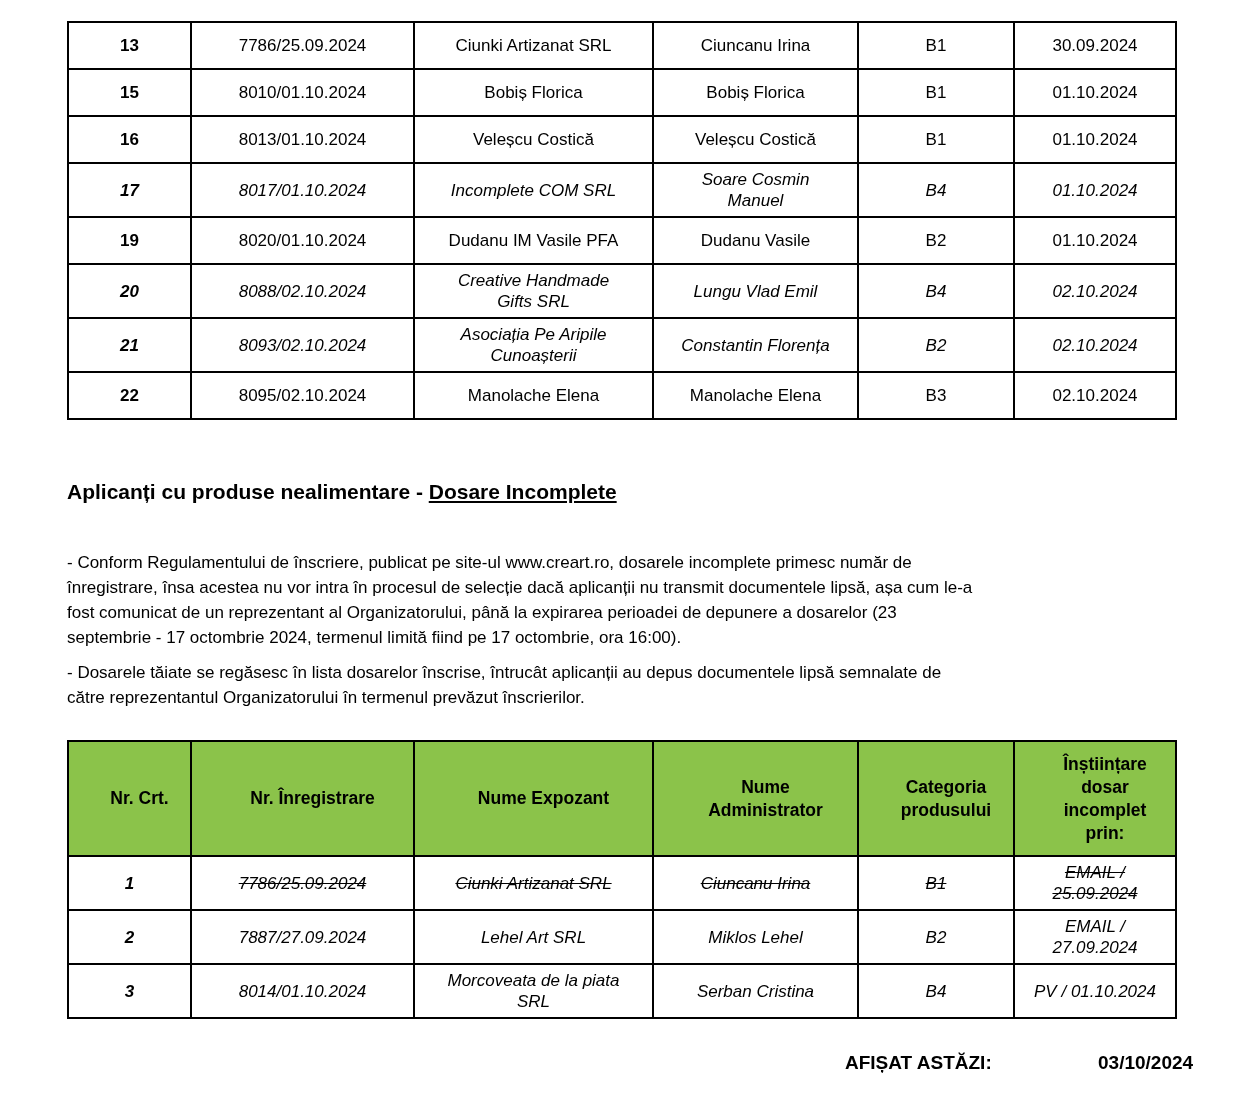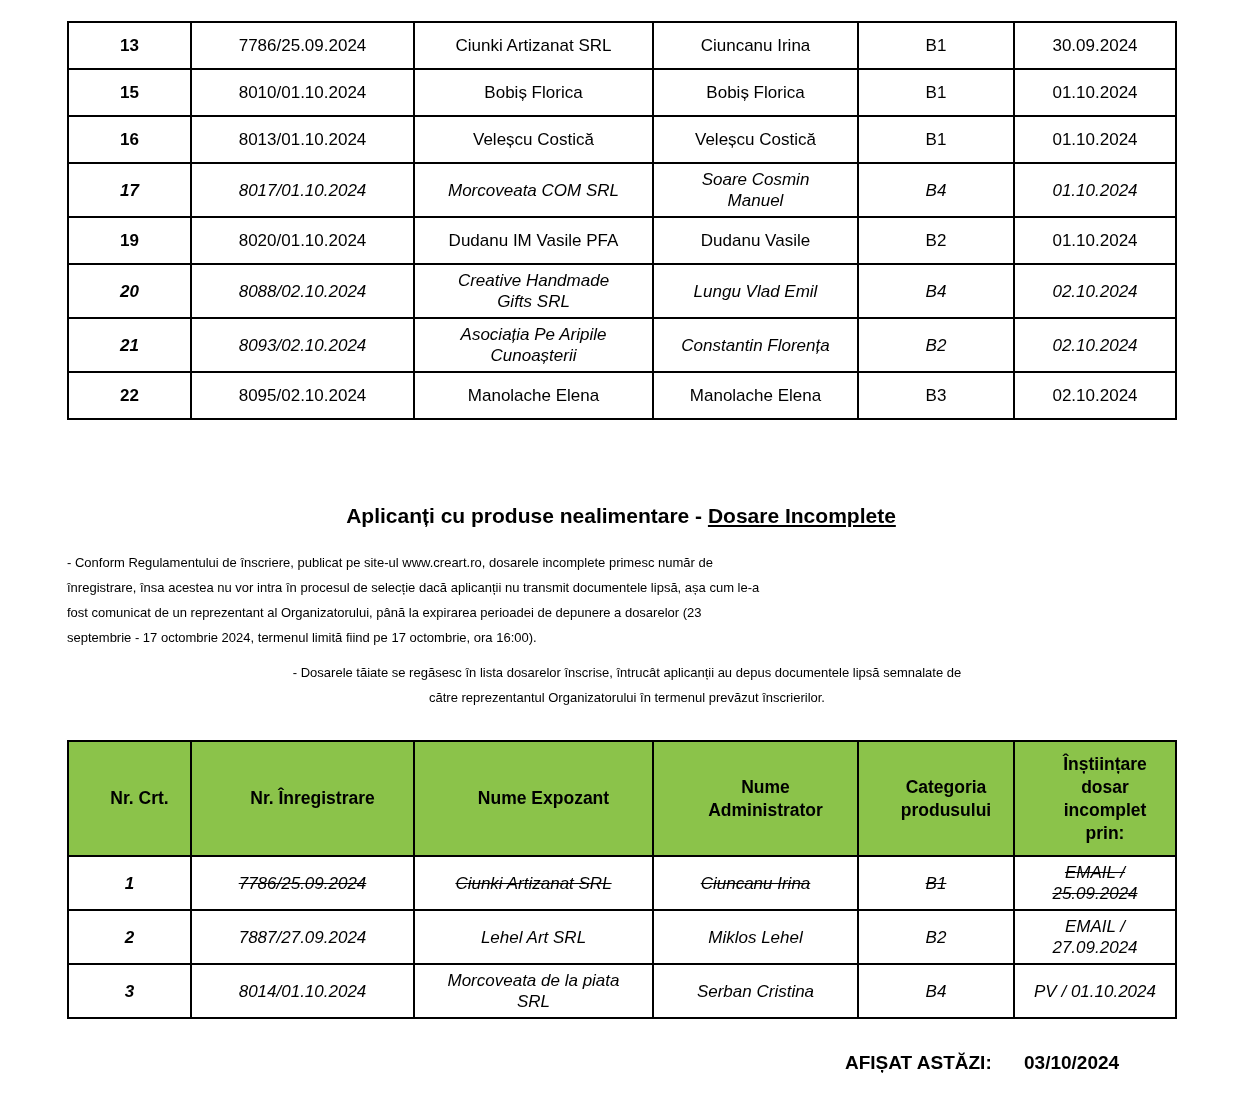--- a/index.html
+++ b/index.html
@@ -32,39 +32,39 @@
   tr.h1 { height:47px; }
   tr.h2 { height:54px;font-style:italic; }
 
   #incomplete-table thead tr { height:115px; }
   #incomplete-table th {
     background:var(--green);
     font-weight:bold; font-size:17.5px; line-height:23px;padding-left:26px;
   }
 
   .title {
-    position:absolute; left:67px; top:504px; width:1108px;
-    text-align:center; font-size:21px; font-weight:bold;
+    position:absolute; left:67px; top:480px; width:1108px;
+    font-size:21px; font-weight:bold;
   }
   .title .u { text-decoration:underline; }
 
   .para {
     position:absolute; left:67px; width:1120px; margin:0;
-    font-size:13px; line-height:25px;
+    font-size:17px; line-height:25px;
     white-space:pre-line;
   }
   #para1 { top:550px; }
-  #para2 { top:660px;text-align:center; }
+  #para2 { top:660px; }
 
   .footer-label, .footer-date {
     position:absolute; top:1052px;
     font-size:19px; font-weight:bold;
   }
   .footer-label { left:845px; }
-  .footer-date  { left:1024px; }
+  .footer-date  { left:1098px; }
 </style>
 </head>
 <body>
 
 <div class="page">
 
   <table id="registered-table">
     <colgroup>
       <col style="width:123px">
         <col style="width:223px">
@@ -94,21 +94,21 @@
           <td class="first">16</td>
           <td>8013/01.10.2024</td>
           <td>Veleșcu Costică</td>
           <td>Veleșcu Costică</td>
           <td>B1</td>
           <td>01.10.2024</td>
         </tr>
         <tr class="h2">
           <td class="first">17</td>
           <td>8017/01.10.2024</td>
-          <td>Morcoveata COM SRL</td>
+          <td>Incomplete COM SRL</td>
           <td>Soare Cosmin
 Manuel</td>
           <td>B4</td>
           <td>01.10.2024</td>
         </tr>
         <tr class="h1">
           <td class="first">19</td>
           <td>8020/01.10.2024</td>
           <td>Dudanu IM Vasile PFA</td>
           <td>Dudanu Vasile</td>

